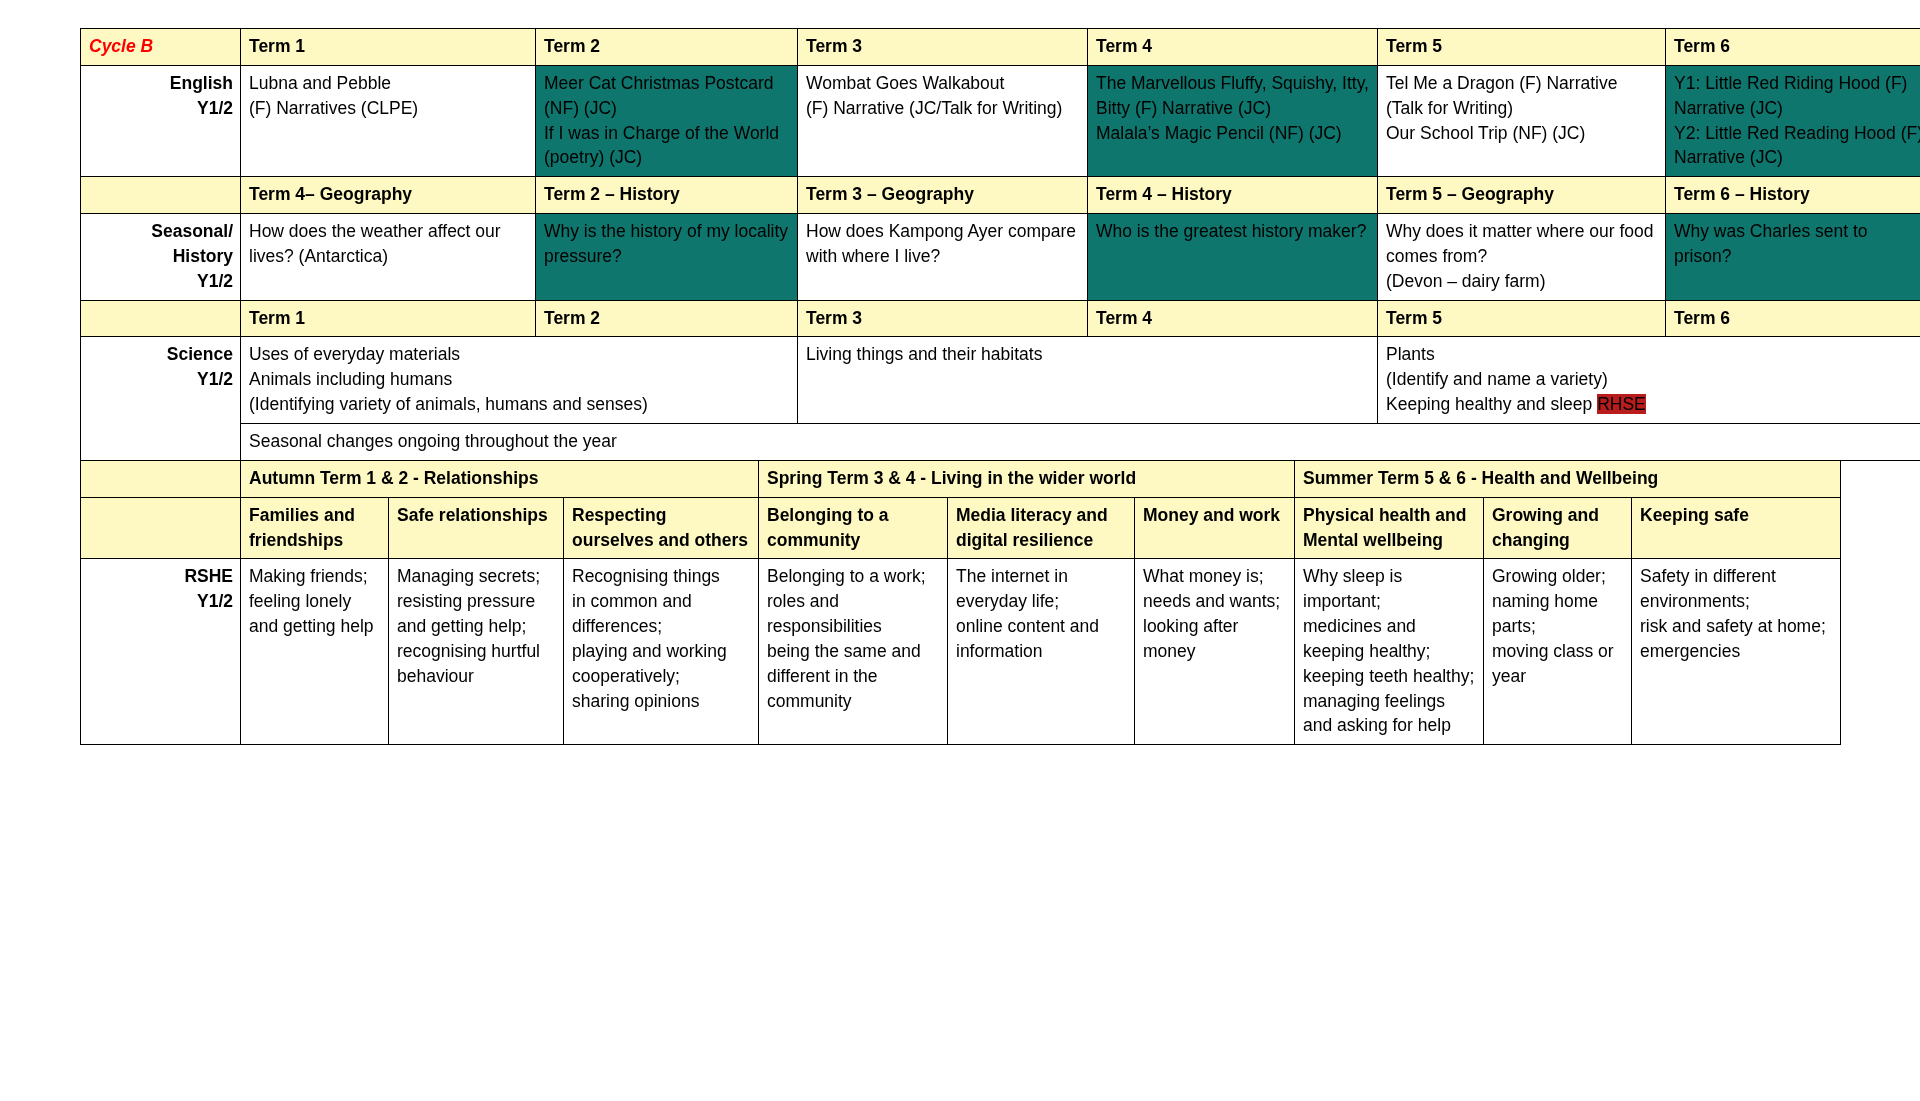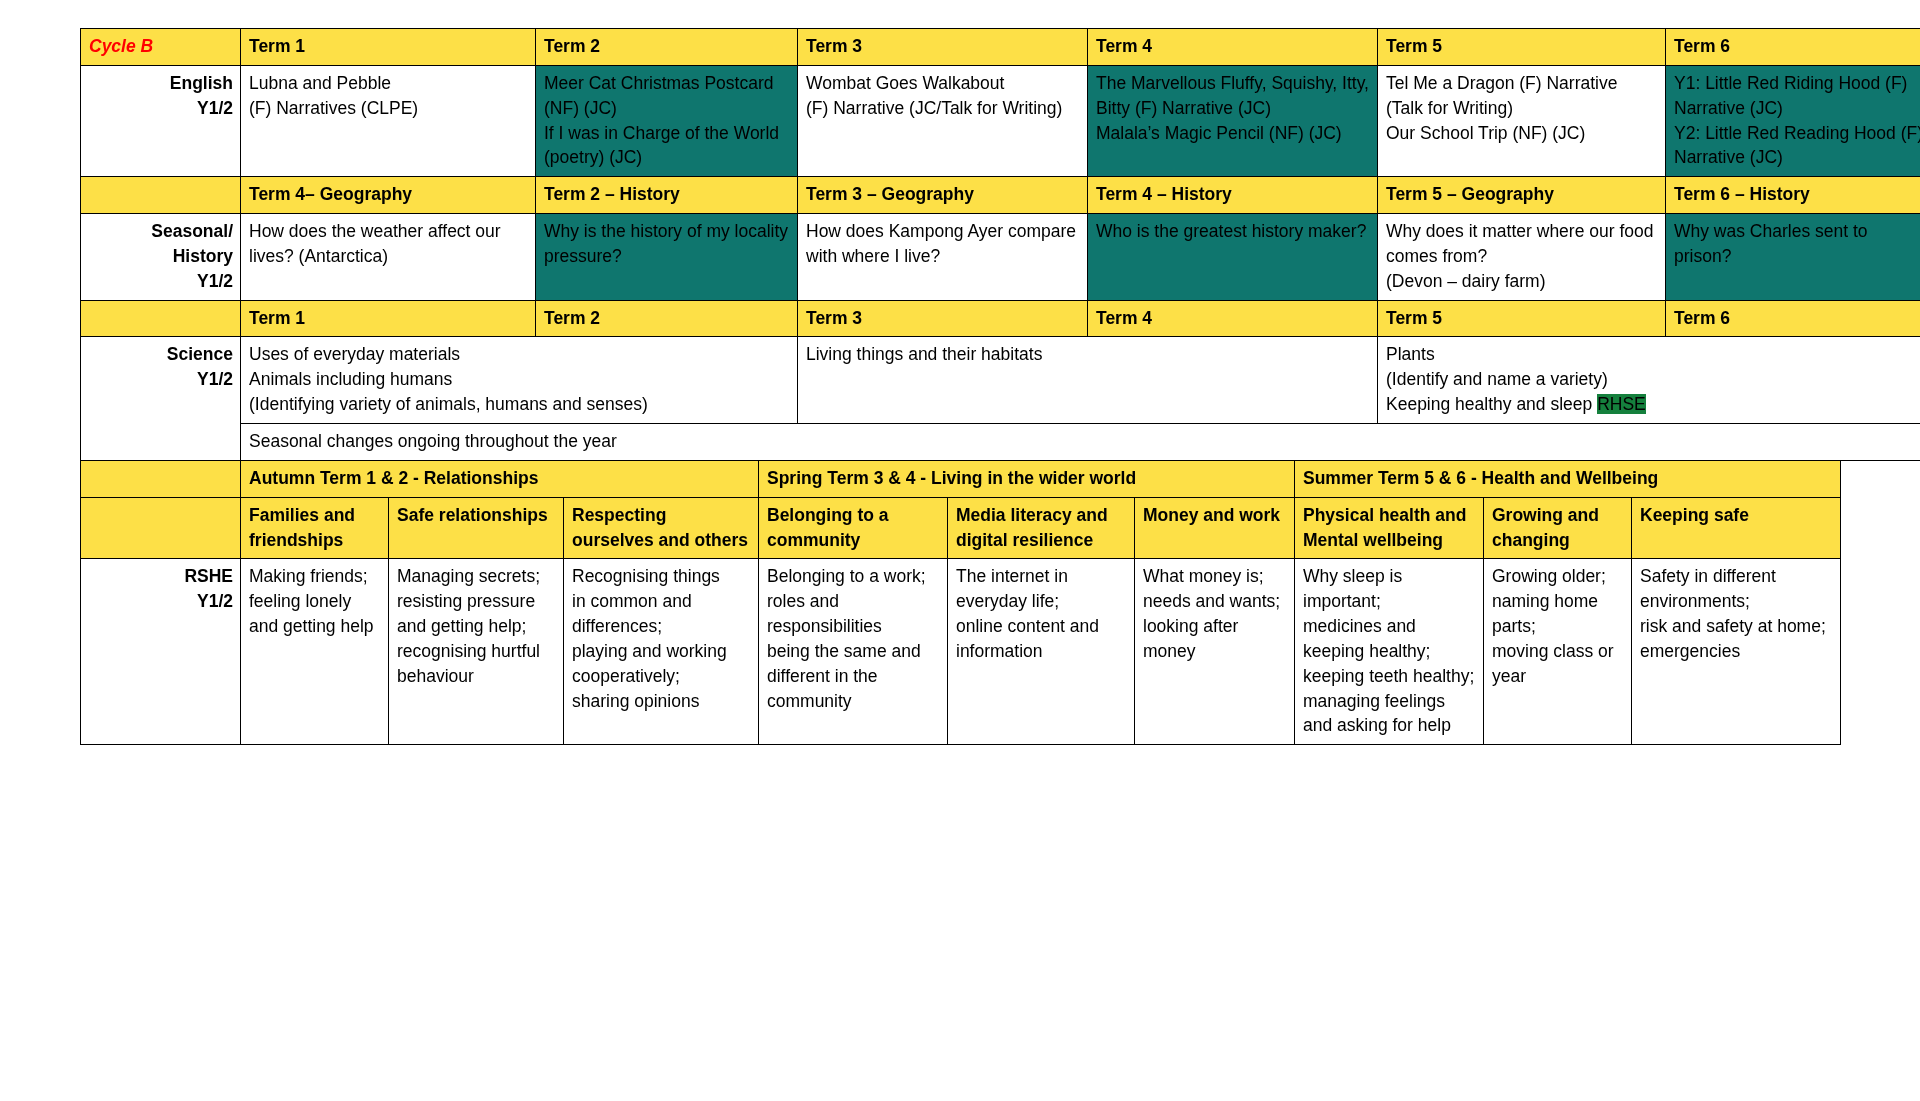--- a/index.html
+++ b/index.html
@@ -25,36 +25,36 @@
     color: #000000;
   }
   table.curriculum td {
     border: 1px solid #000000;
     vertical-align: top;
     padding: 5px 7px 6px 8px;
     line-height: 1.42;
     word-wrap: break-word;
   }
   .hdr-grey {
-    background: #fde047;
+    background: #fef9c3;
     font-weight: bold;
   }
   .blue {
     background: #0f766e;
   }
   .subject {
     font-weight: bold;
   }
   .cycle {
     color: #ff0000;
     font-weight: bold;
     font-style: italic;
   }
   .hl {
-    background: #15803d;
+    background: #b91c1c;
   }
   .nowrap-line { display: block; text-align: right; }
   .empty { }
 </style>
 </head>
 <body>
 
 <div class="page">
   <table class="curriculum">
     <colgroup>

